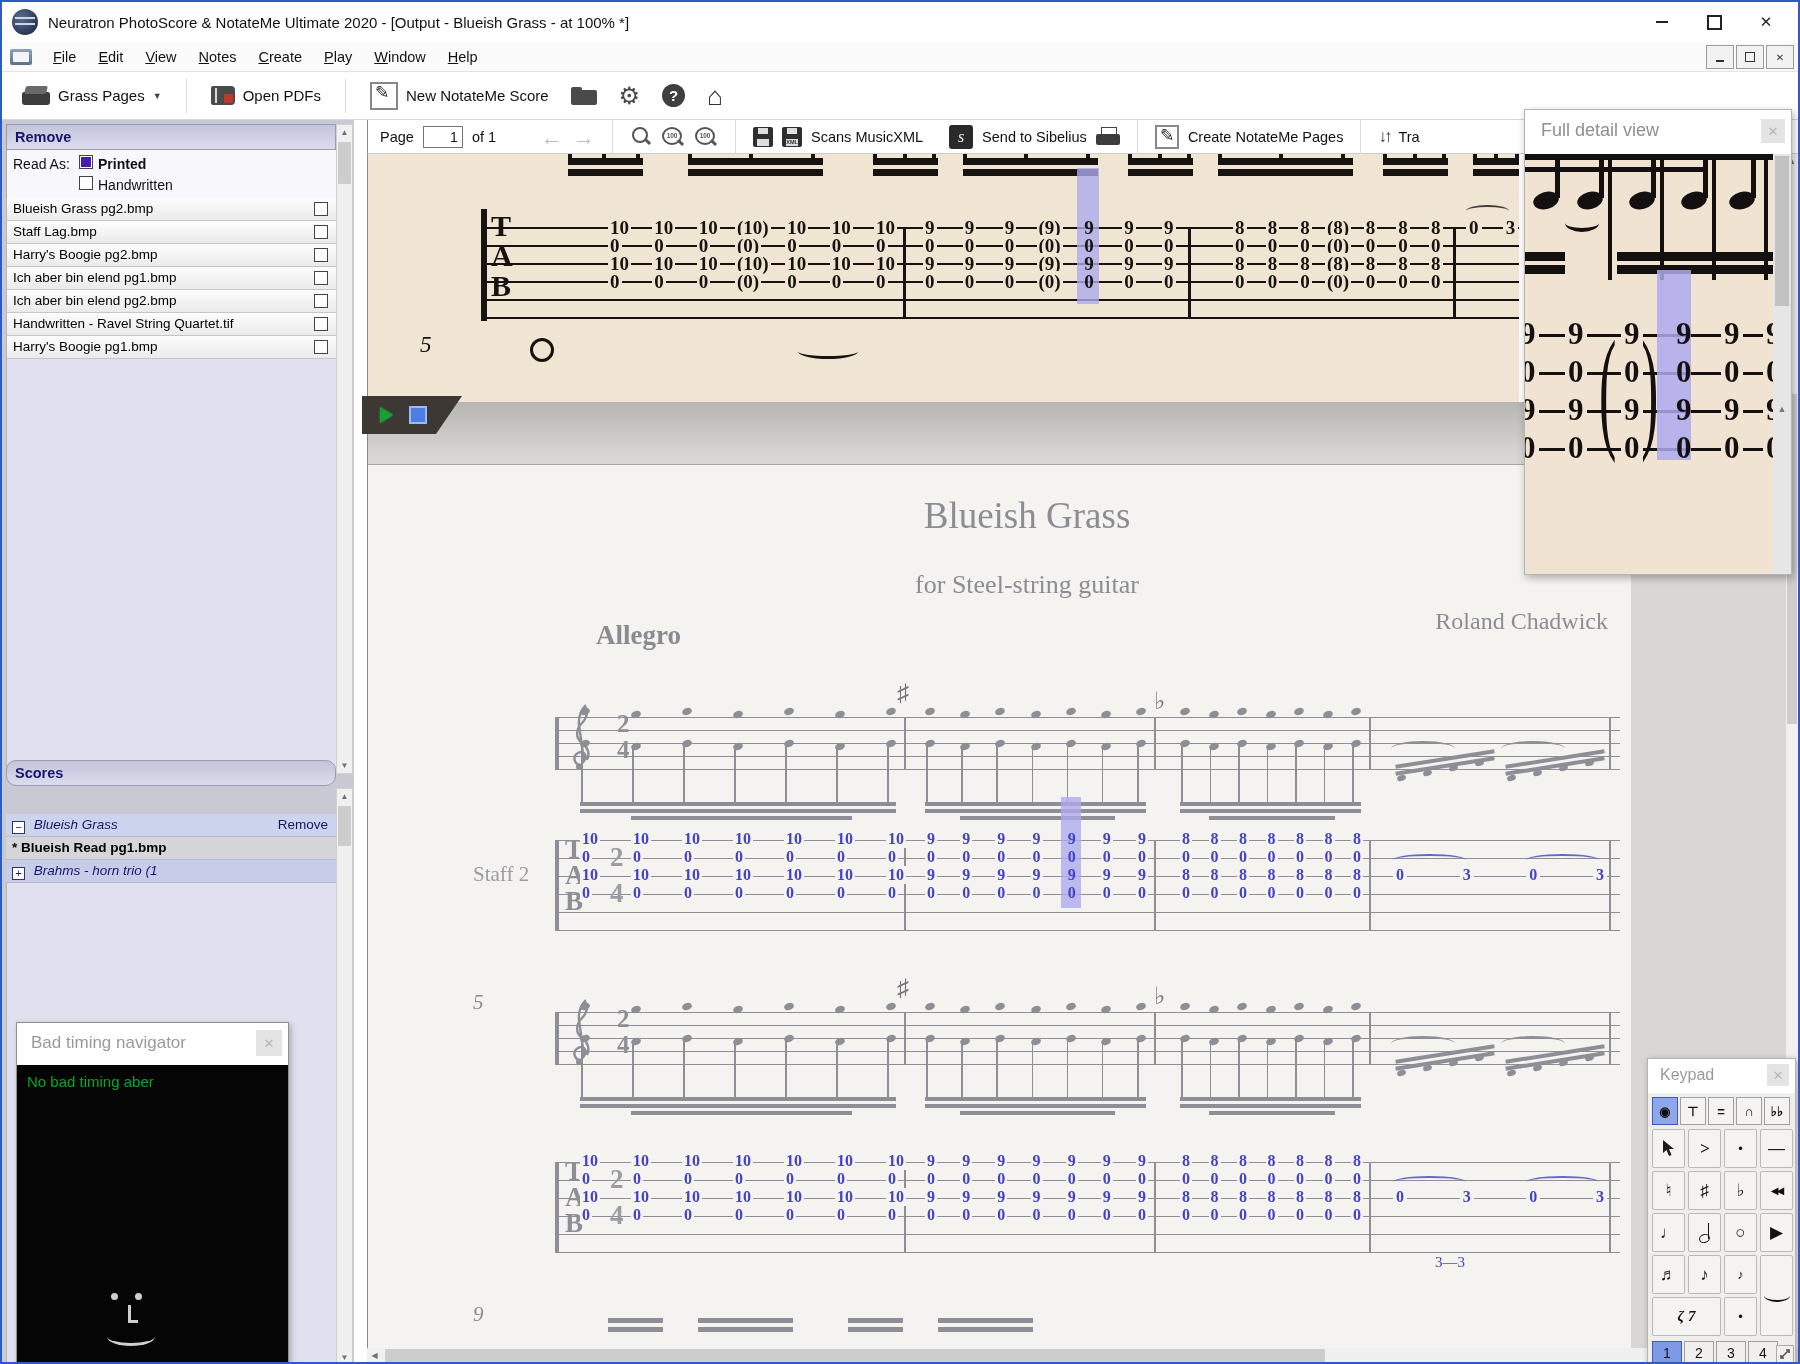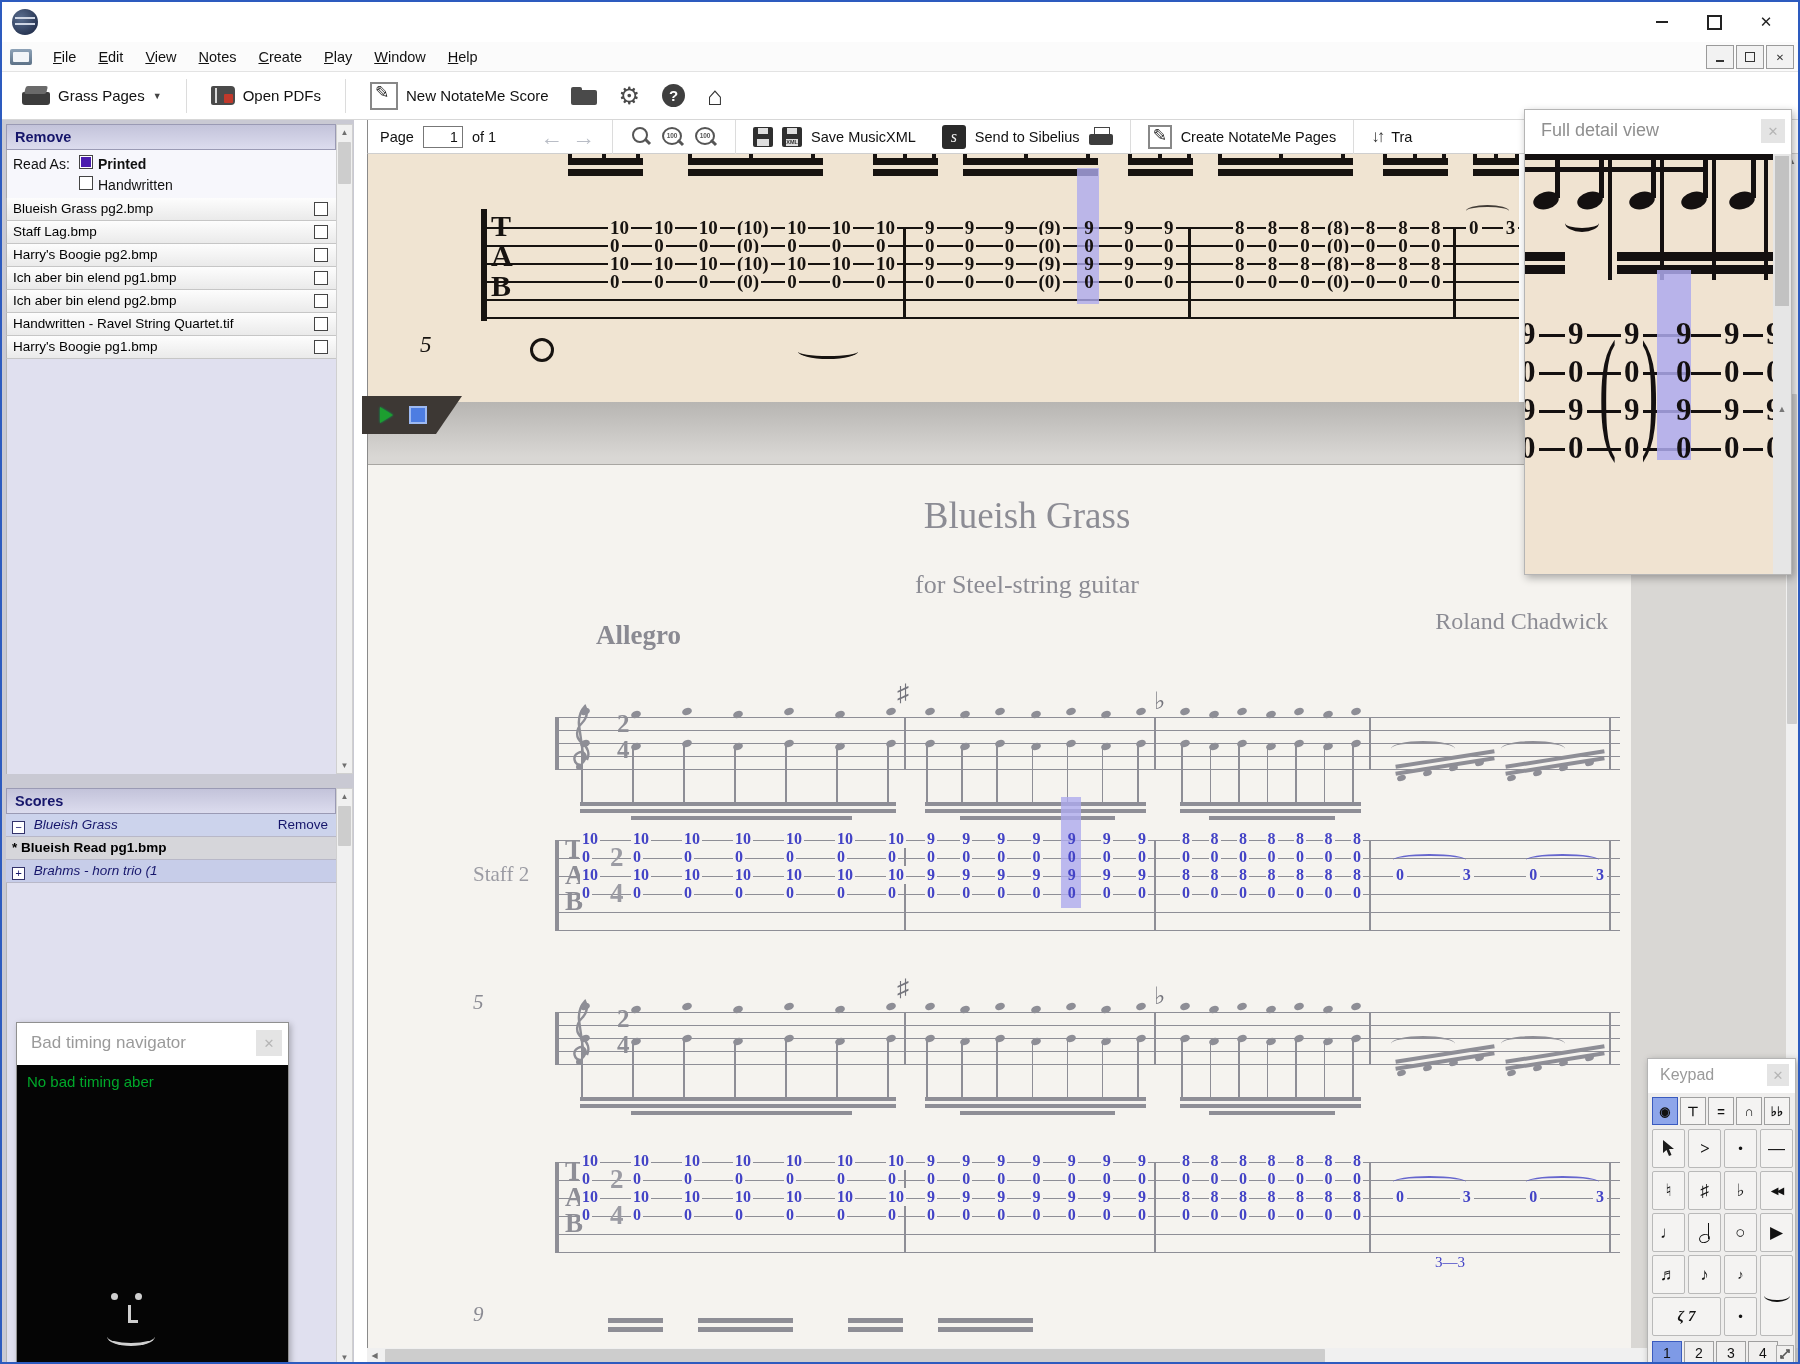--- a/index.html
+++ b/index.html
@@ -137,20 +137,21 @@
   .hscroll{position:absolute;left:365px;top:1346px;width:1423px;height:16px;background:#f0f0f0;}
   .scroll-corner{position:absolute;right:0;top:1346px;width:12px;height:16px;background:#e4e4e4;}
 </style>
 </head>
 <body>
 
 <div id="app">
 
   <div class="titlebar">
     <div class="app-icon"></div>
+    <div class="title">Neuratron PhotoScore &amp; NotateMe Ultimate 2020 - [Output - Blueish Grass - at 100% *]</div>
     <div class="winctl">
       <div class="wbtn">
           <span class="gl-min"></span>
         </div>
       <div class="wbtn">
           <span class="gl-max"></span>
         </div>
       <div class="wbtn">
           <span>✕</span>
         </div>
@@ -230,21 +231,21 @@
         <div class="scanrow" style="top: 193px;"><span>Handwritten - Ravel String Quartet.tif</span><span class="cb"></span></div>
         <div class="scanrow" style="top: 216px;"><span>Harry's Boogie pg1.bmp</span><span class="cb"></span></div>
       </div>
     <div class="lavfill" style="top:239px;height:415px;"></div>
     <div class="sb-scroll" style="left:334px;top:4px;height:650px;">
       <div class="sb-btn" style="top:0;">▲</div>
       <div class="sb-thumb" style="top:17px;height:42px;"></div>
       <div class="sb-btn" style="bottom:0;">▼</div>
     </div>
 
-    <div class="panel-hdr" style="top:668px;"><span>Scores</span></div>
+    <div class="panel-hdr" style="top:640px;border-radius:10px;"><span>Scores</span></div>
     <div class="scorerow" style="top:694px;background:#ccd3ec;color:#16166b;font-style:italic;">
       <span class="expander">−</span>
       <span>Blueish Grass</span>
       <span style="position:absolute;right:8px;top:3px;font-style:normal;">Remove</span>
     </div>
     <div class="scorerow" style="top:717px;background:#d6d6da;color:#000;font-weight:bold;font-style:normal;">
       <span>* Blueish Read pg1.bmp</span>
     </div>
     <div class="scorerow" style="top:740px;background:#c7cde9;color:#16166b;font-style:italic;">
       <span class="expander">+</span>
@@ -288,21 +289,21 @@
     <span class="icon-mag"></span>
     <span class="icon-mag100">
         <span class="c">100</span>
       </span>
     <span class="icon-mag100">
         <span class="c">100</span>
       </span>
     <div class="tb-sep"></div>
     <span class="icon-floppy"></span>
     <span class="icon-floppy xml"></span>
-    <span>Save MusicXML</span>
+    <span>Scans MusicXML</span>
     <span style="width:8px;"></span>
     <span class="icon-sib">s</span>
     <span>Send to Sibelius</span>
     <span class="icon-printer"></span>
     <div class="tb-sep"></div>
     <span class="icon-pen" style="width:20px;height:20px;"></span>
     <span>Create NotateMe Pages</span>
     <div class="tb-sep"></div>
     <span class="icon-transpose">↓↑</span>
     <span>Tra</span>

